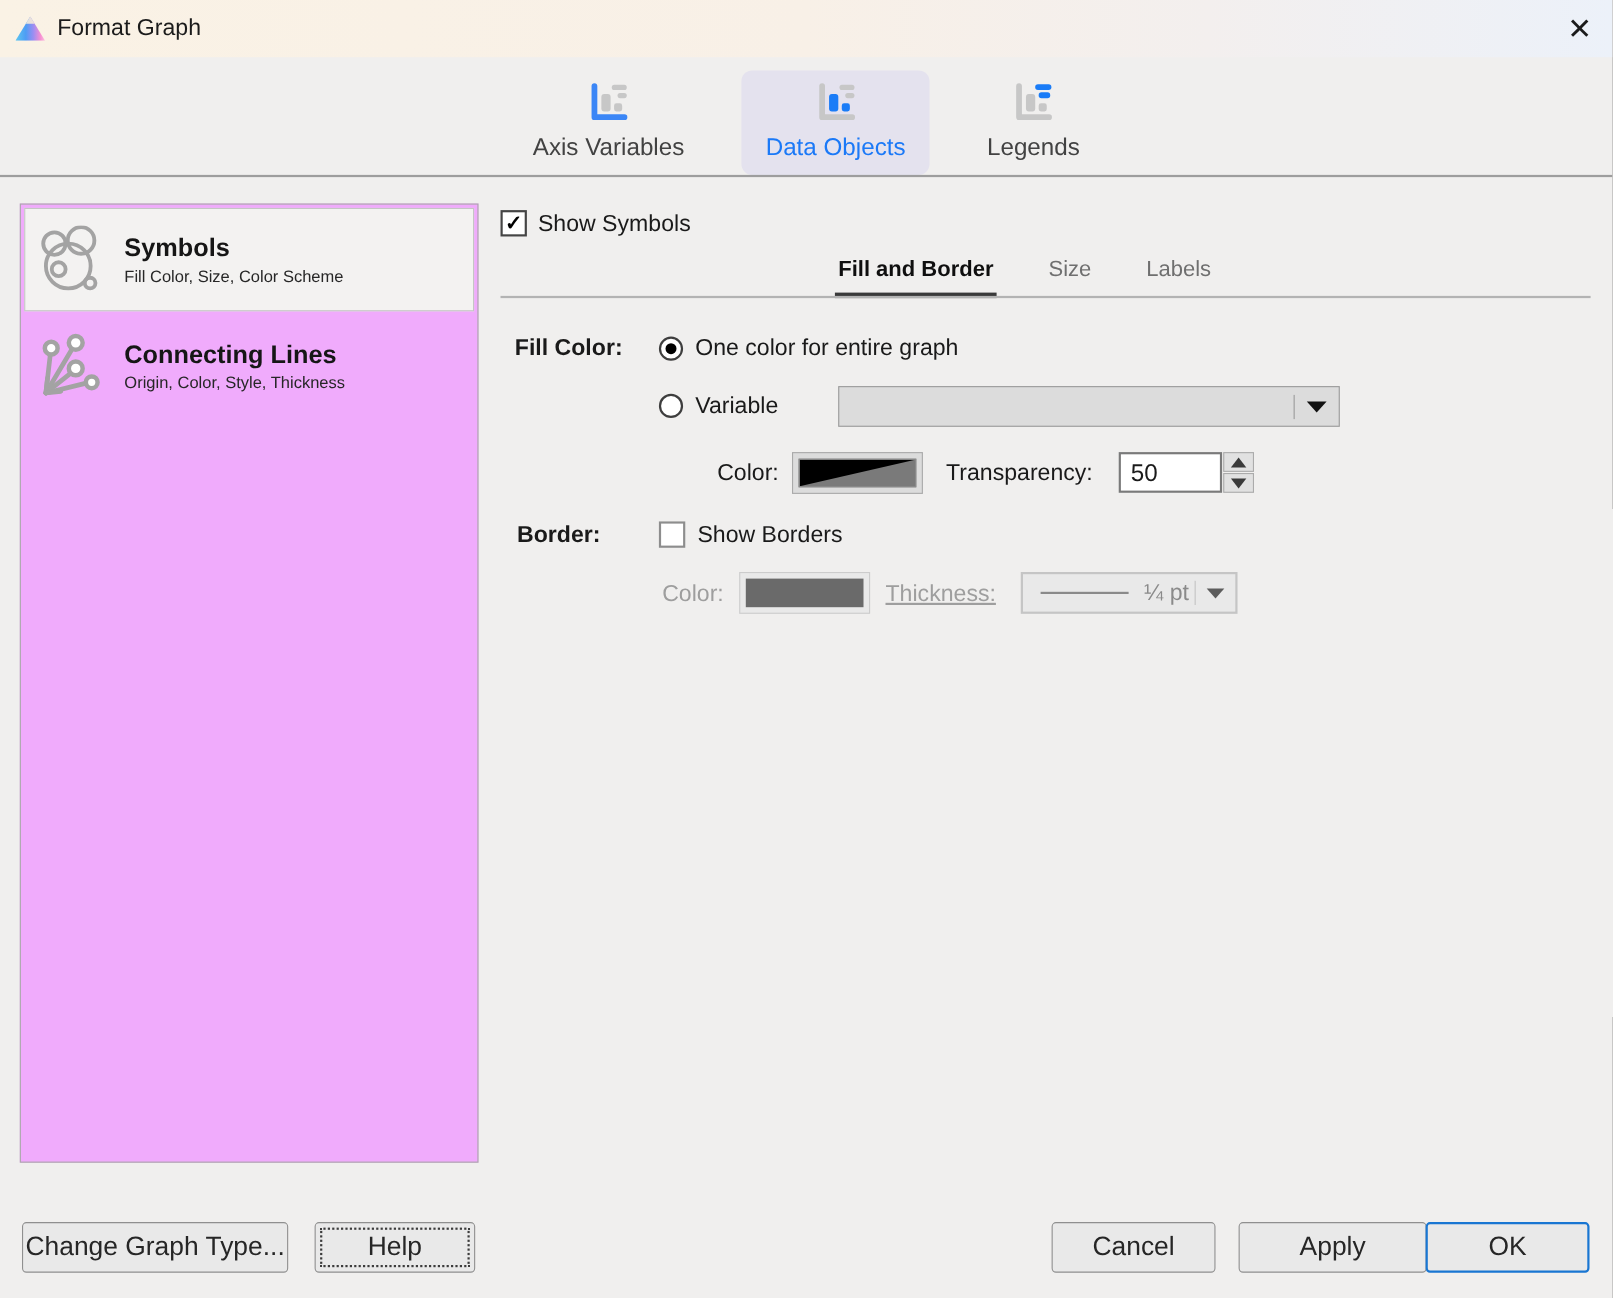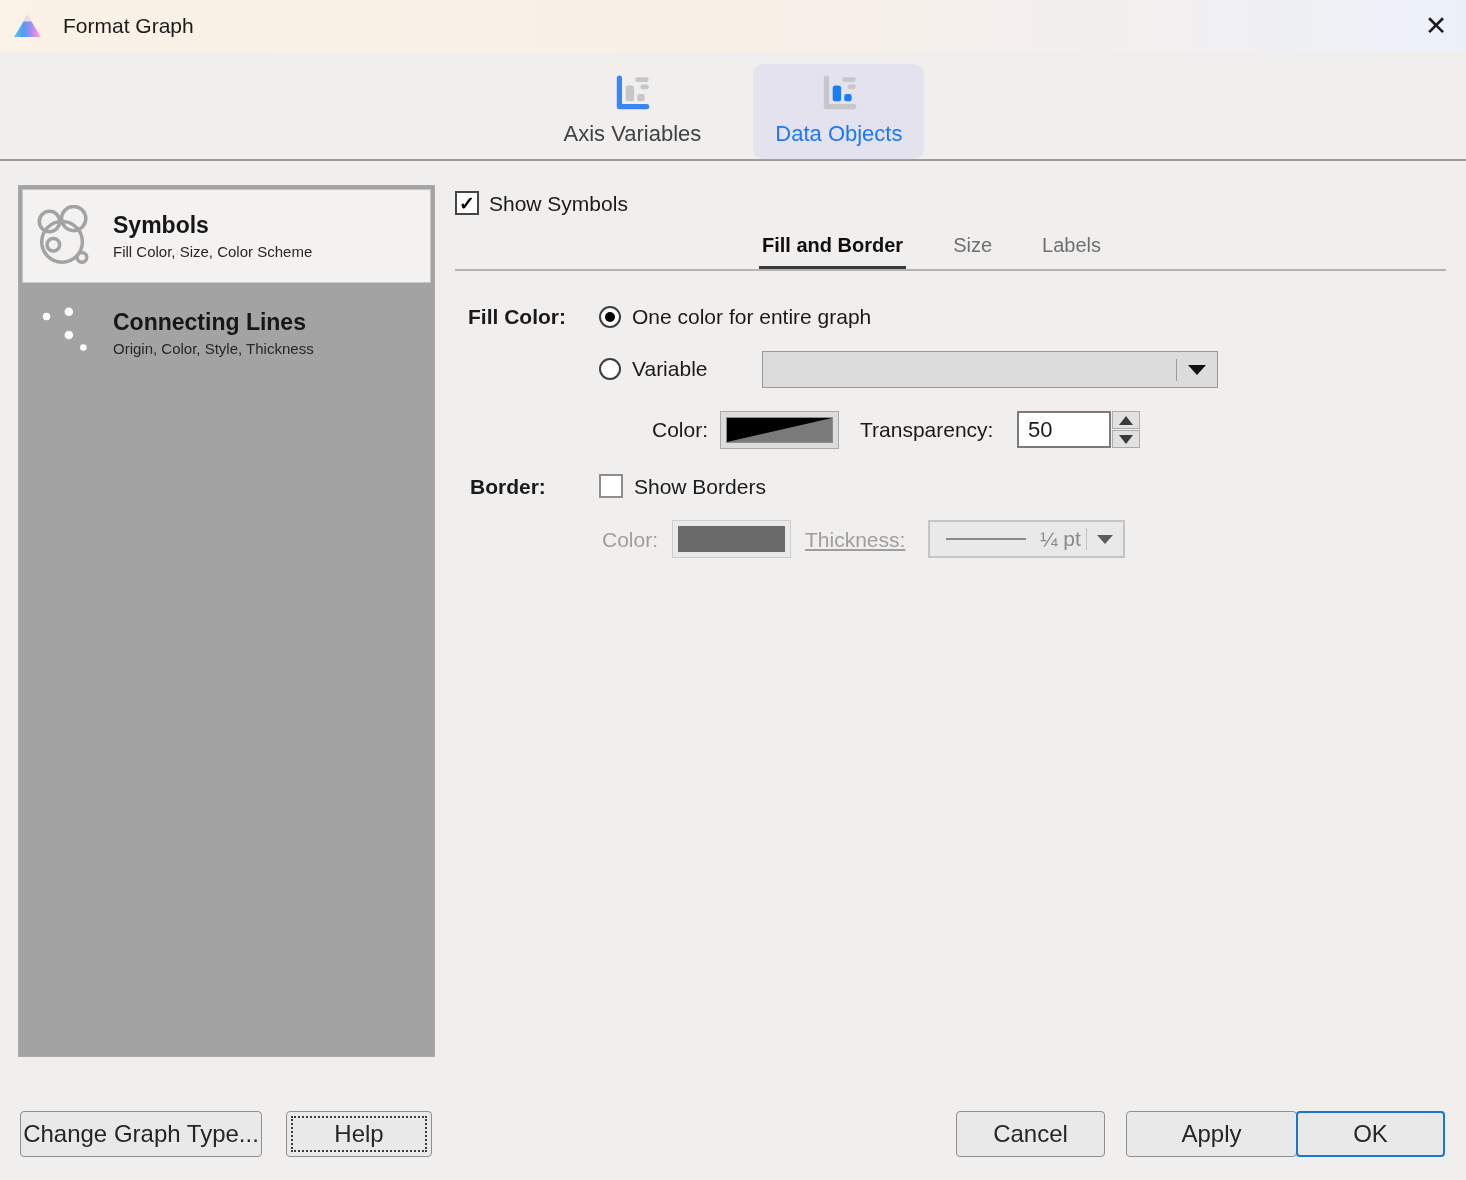--- a/index.html
+++ b/index.html
@@ -8,41 +8,41 @@
     position:relative; width:1466px; height:1180px;
     background:#f0efee; overflow:hidden;
     font-family:"Liberation Sans", sans-serif;
   }
   
   .titlebar{
     position:absolute; left:0; top:0; width:100%; height:52px;
     background:linear-gradient(90deg,#faf2e5 0%,#f8f0e7 50%,#f3efee 75%,#ecf1f9 100%);
     display:flex; align-items:center; padding-left:14px;
   }
-  .win-title{ font-size:21px; color:#1b1b1b; margin-left:22px; }
+  .win-title{ font-size:21px; color:#1b1b1b; margin-left:11px; }
   .close-btn{
     margin-left:auto; width:60px; height:100%;
     display:flex; align-items:center; justify-content:center;
     font-size:27px; font-weight:300; color:#1b1b1b; cursor:pointer;
   }
   
   .nav{ position:absolute; top:64px; left:0; width:100%;
         display:flex; justify-content:center; gap:30px; }
   .nav-tab{
     display:flex; flex-direction:column; align-items:center; justify-content:center;
     gap:5px; padding:10px 22px 12px; border-radius:10px; cursor:pointer;
   }
   .nav-tab.selected{ background:#e4e2ee; }
   .nav-label{ font-size:22px; color:#424242; white-space:nowrap; }
   .nav-tab.selected .nav-label{ color:#1b79f7; }
   .nav-sep{ position:absolute; top:159px; left:0; width:100%; height:2px; background:#9d9d9d; }
   
   .sidebar{
     position:absolute; left:18px; top:185px; width:417px; height:872px;
-    background:#a3a3a3; border:1px solid #a9a9a9;
+    background:#f0abfc; border:1px solid #a9a9a9;
   }
   .side-item{
     display:flex; align-items:center; height:94px; margin:3px;
     border:1px solid transparent; gap:16px; padding:0 8px; cursor:pointer;
   }
   .side-item.selected{ background:#f3f2f1; border-color:#c5c5c5; }
   .side-icon{ width:66px; display:flex; justify-content:center; flex-shrink:0; }
   .side-title{ font-size:23px; font-weight:700; color:#161616; }
   .side-sub{ font-size:15px; color:#272727; margin-top:4px; white-space:nowrap; }
   
@@ -174,20 +174,30 @@
     </div>
     <div class="nav-tab selected">
       <svg width="44" height="42" viewBox="0 0 40 40">
         <path d="M8 4 V31 H34" fill="none" stroke="#c7c7c7" stroke-width="5" stroke-linecap="round" stroke-linejoin="round"></path>
         <rect x="14" y="11" width="8" height="15" rx="2.5" fill="#1a7cf7"></rect>
         <rect x="25" y="19" width="7" height="7" rx="2" fill="#1a7cf7"></rect>
         <rect x="23" y="3" width="13" height="4.5" rx="2.2" fill="#c7c7c7"></rect>
         <rect x="28" y="10" width="8" height="4.5" rx="2.2" fill="#c7c7c7"></rect>
       </svg>
       <span class="nav-label">Data Objects</span>
+    </div>
+    <div class="nav-tab">
+      <svg width="44" height="42" viewBox="0 0 40 40">
+        <path d="M8 4 V31 H34" fill="none" stroke="#c7c7c7" stroke-width="5" stroke-linecap="round" stroke-linejoin="round"></path>
+        <rect x="14" y="11" width="8" height="15" rx="2.5" fill="#c7c7c7"></rect>
+        <rect x="25" y="19" width="7" height="7" rx="2" fill="#c7c7c7"></rect>
+        <rect x="22" y="2.5" width="14" height="5" rx="2.4" fill="#1a7cf7"></rect>
+        <rect x="25" y="9.5" width="10" height="5" rx="2.4" fill="#1a7cf7"></rect>
+      </svg>
+      <span class="nav-label">Legends</span>
     </div>
   </div>
   <div class="nav-sep"></div>
 
   <div class="sidebar">
     <div class="side-item selected">
       <div class="side-icon">
         <svg width="62" height="62" viewBox="0 0 64 64">
           <g fill="none" stroke="#a3a3a3" stroke-width="3.6">
             <circle cx="17" cy="17" r="10.5"></circle>

